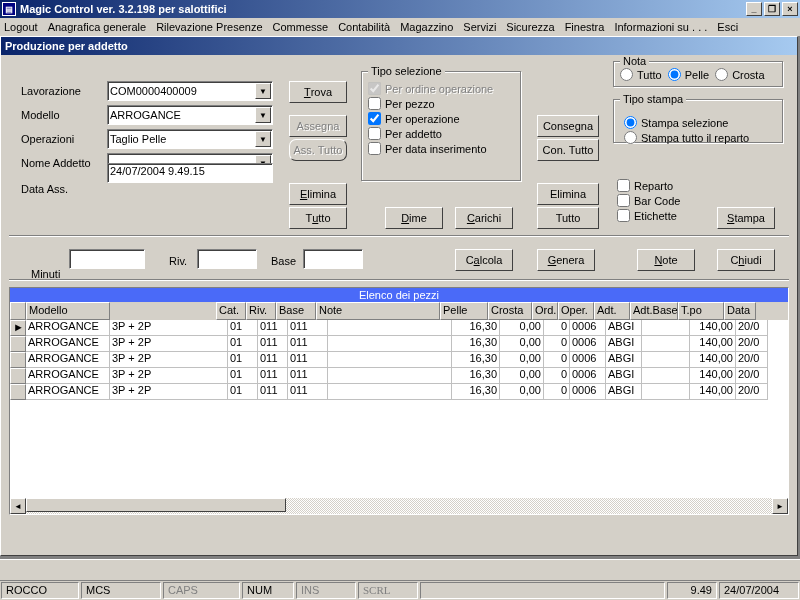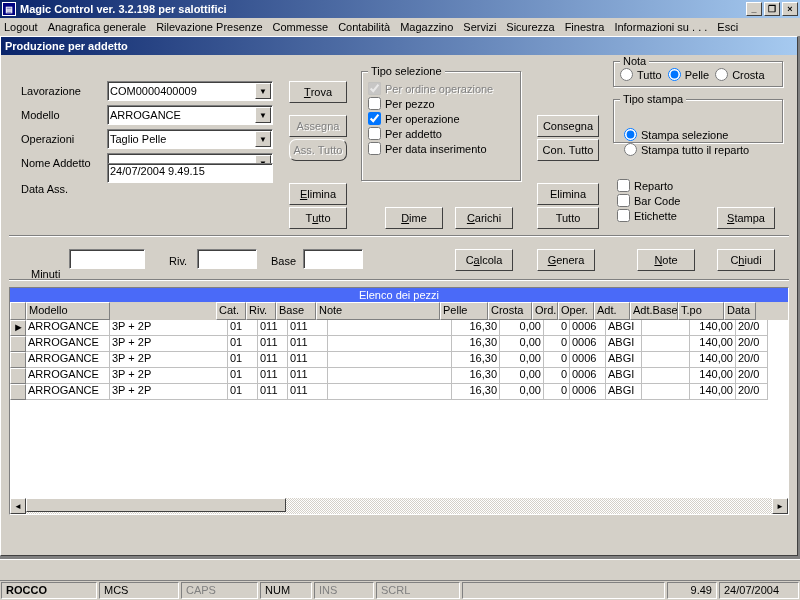--- a/index.html
+++ b/index.html
@@ -173,21 +173,21 @@
             </label>
           <label class="rad">
               <input type="radio" name="nota" style="">
               <span>Crosta</span>
             </label>
         </div>
       </div>
 
       <div class="groupbox" style="left:612px; top:44px; width:170px; height:44px;">
         <span class="legend">Tipo stampa</span>
-        <div style="padding:14px 6px 2px 10px;margin-top:12px;">
+        <div style="padding:14px 6px 2px 10px;">
           <label class="rad">
               <input type="radio" name="ts" checked="" style="">
               <span>Stampa selezione</span>
             </label>
           <label class="rad">
               <input type="radio" name="ts" style="">
               <span>Stampa tutto il reparto</span>
             </label>
         </div>
       </div>
@@ -356,22 +356,22 @@
         </div>
       </div>
 
     </div>
   </div>
 </div>
 
 <div class="bottomsep"></div>
 
 <div class="statusbar">
-  <div class="pane" style="width:96px;font-weight:bold;">ROCCO</div>
+  <div class="pane" style="width:78px;">ROCCO</div>
   <div class="pane" style="width:80px;">MCS</div>
   <div class="pane" style="width:77px; color:#808080;">CAPS</div>
   <div class="pane" style="width:52px;">NUM</div>
   <div class="pane" style="width:60px; color:#808080;">INS</div>
-  <div class="pane" style="width:84px; color:#808080;">SCRL</div>
+  <div class="pane" style="width:60px; color:#808080;font-family:Liberation Serif, serif;">SCRL</div>
   <div class="pane" style="flex:1;"></div>
   <div class="pane" style="width:50px; text-align:right;">9.49</div>
   <div class="pane" style="width:80px;">24/07/2004</div>
 </div>
 
 </body></html>

